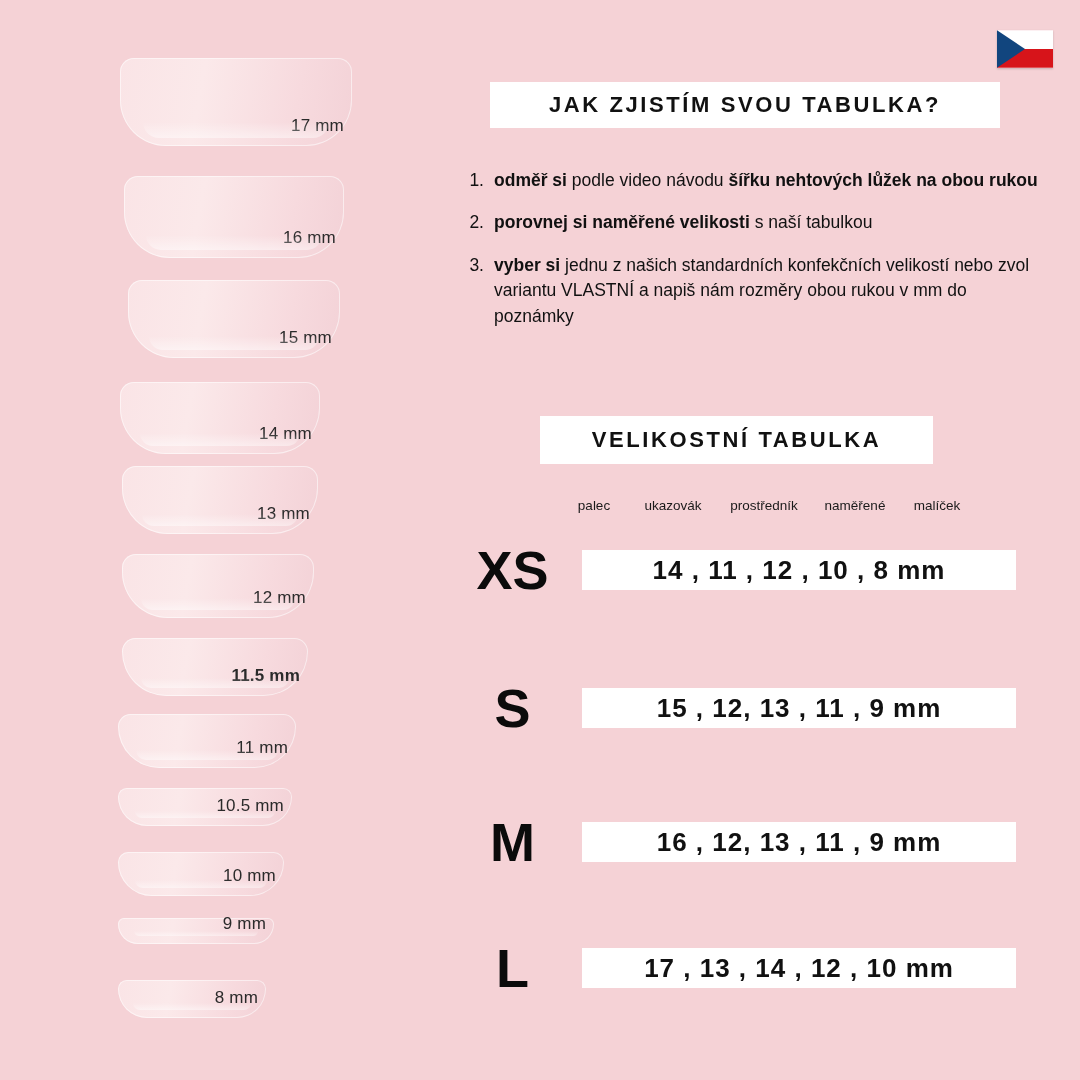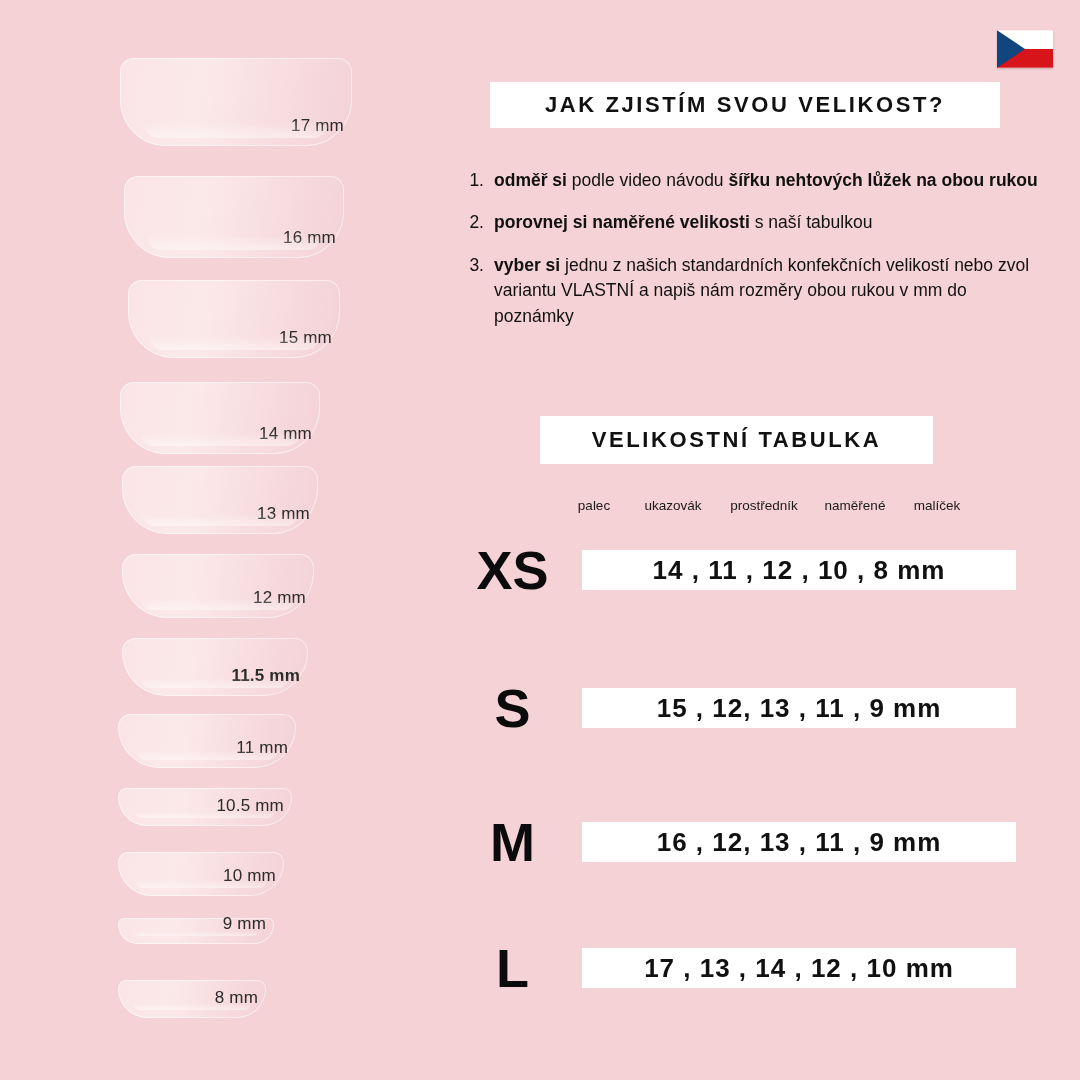--- a/index.html
+++ b/index.html
@@ -225,21 +225,21 @@
     <span class="lbl">9 mm</span>
   </div>
 
   <div class="tip" style="left:118px; top:980px; width:148px; height:38px;">
     <span class="lbl">8 mm</span>
   </div>
 </div>
 
 <div class="right">
 
-  <div class="banner banner-title">JAK ZJISTÍM SVOU VELIKOST?</div>
+  <div class="banner banner-title">JAK ZJISTÍM SVOU TABULKA?</div>
 
   <div class="steps">
 
     <div class="step">
       <div class="step-num">1.</div>
       <div class="step-body"><span class="b">odměř si </span><span>podle video návodu </span><span class="b">šířku nehtových lůžek na obou rukou</span></div>
     </div>
 
     <div class="step">
       <div class="step-num">2.</div>

